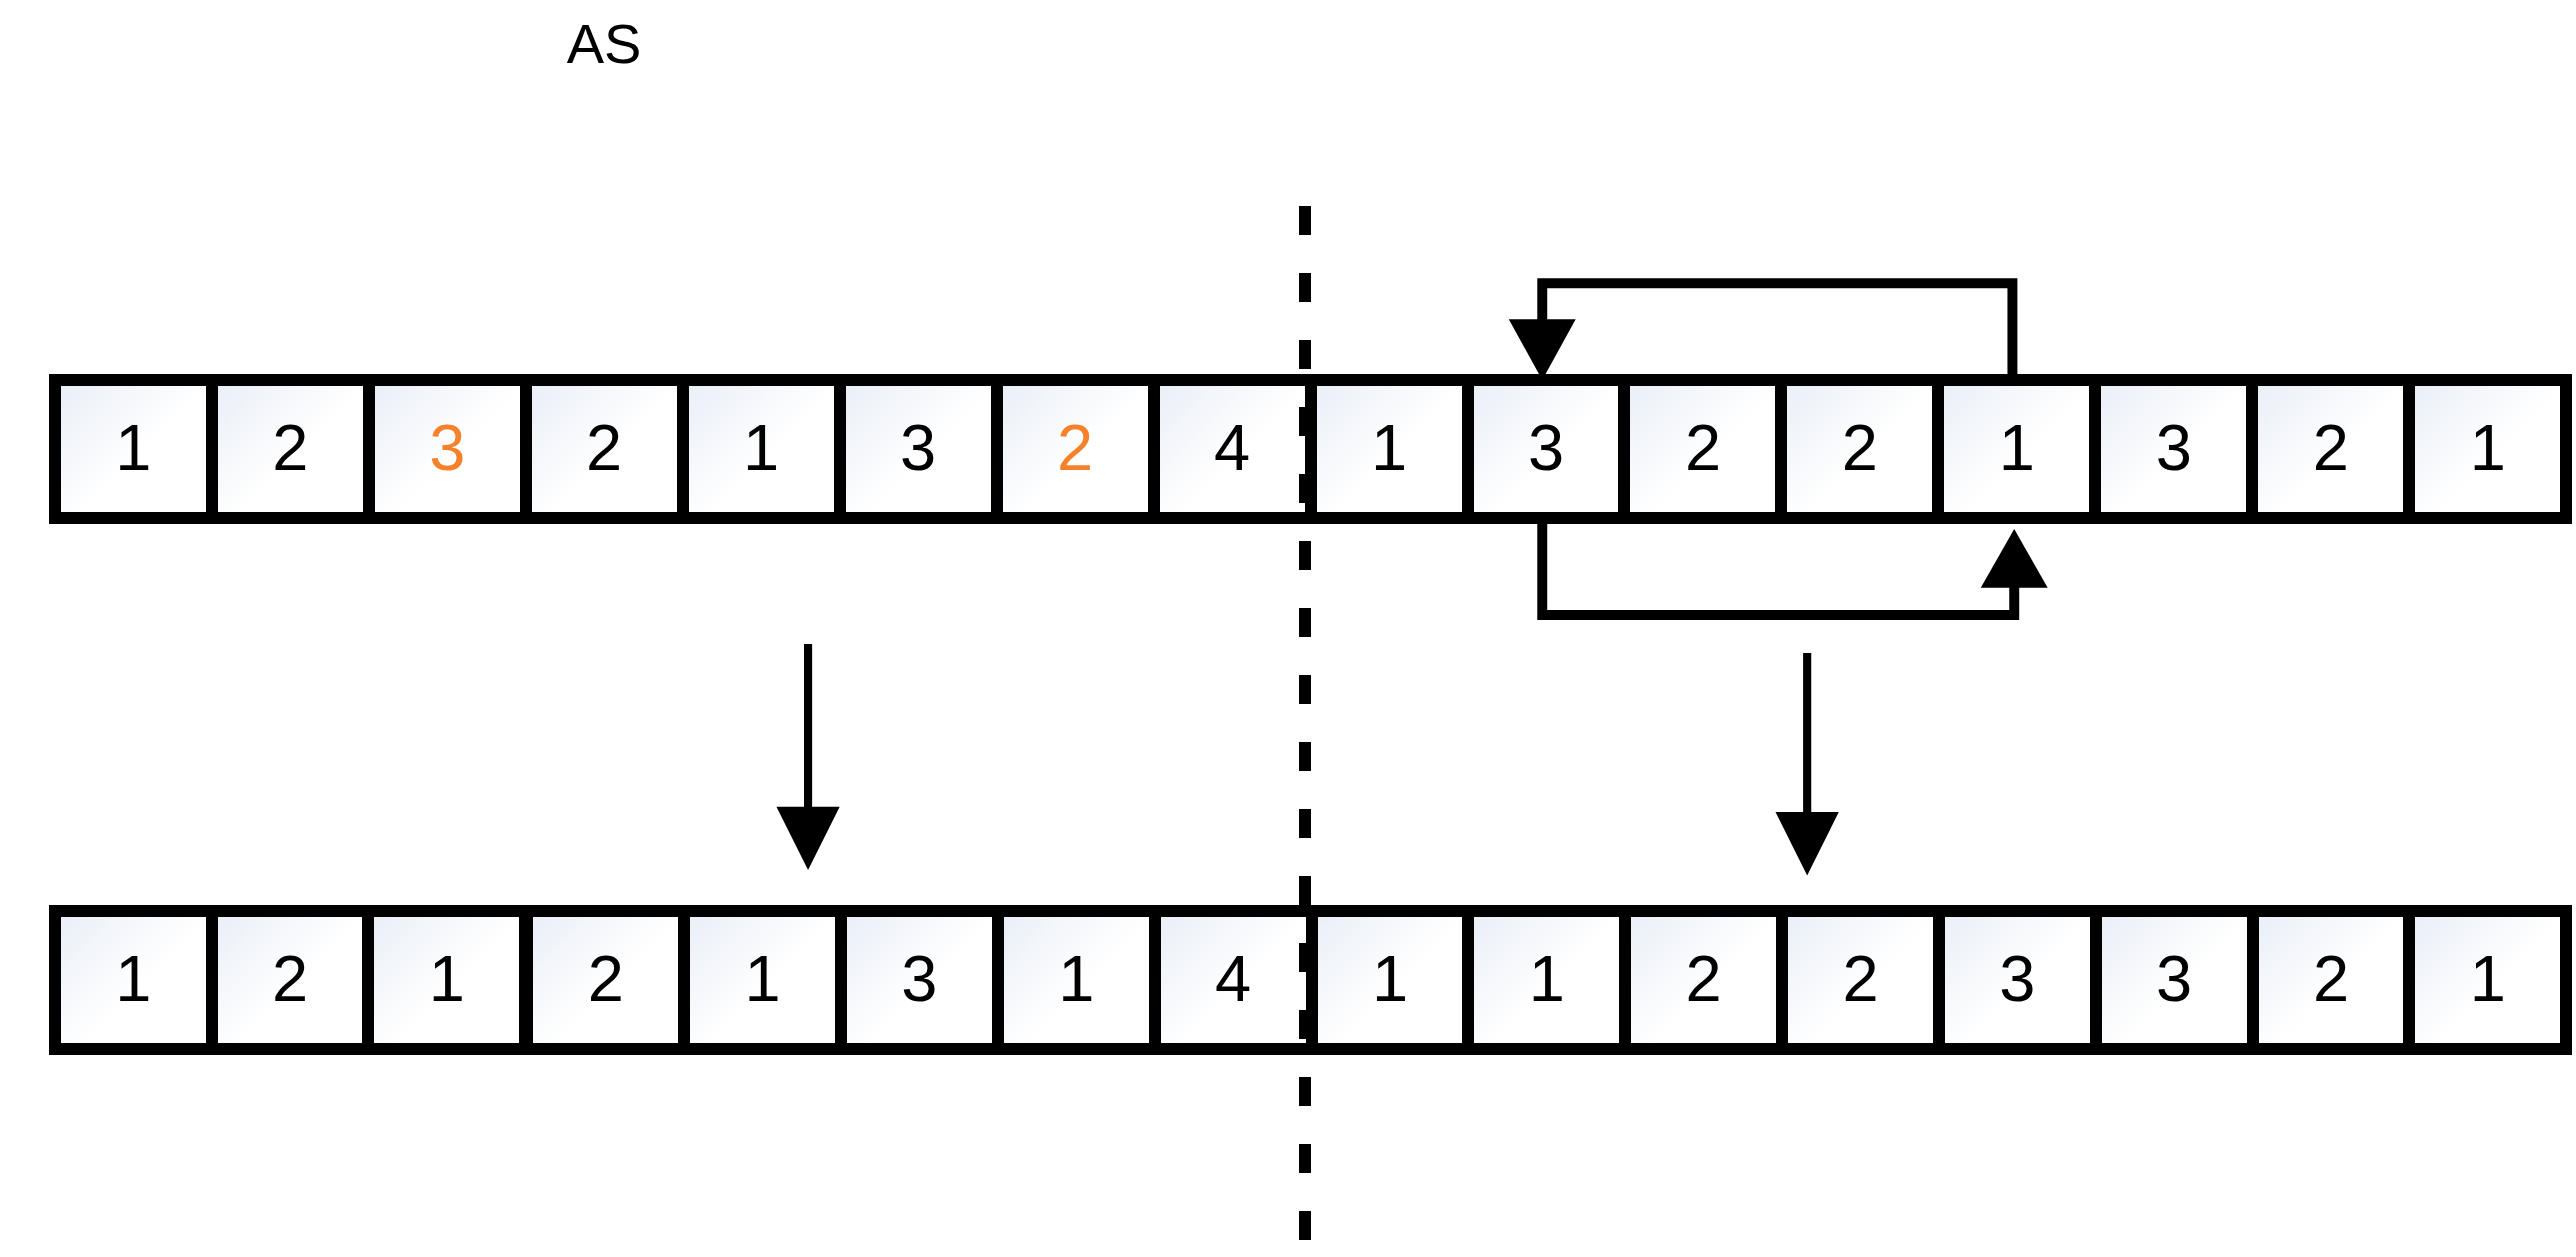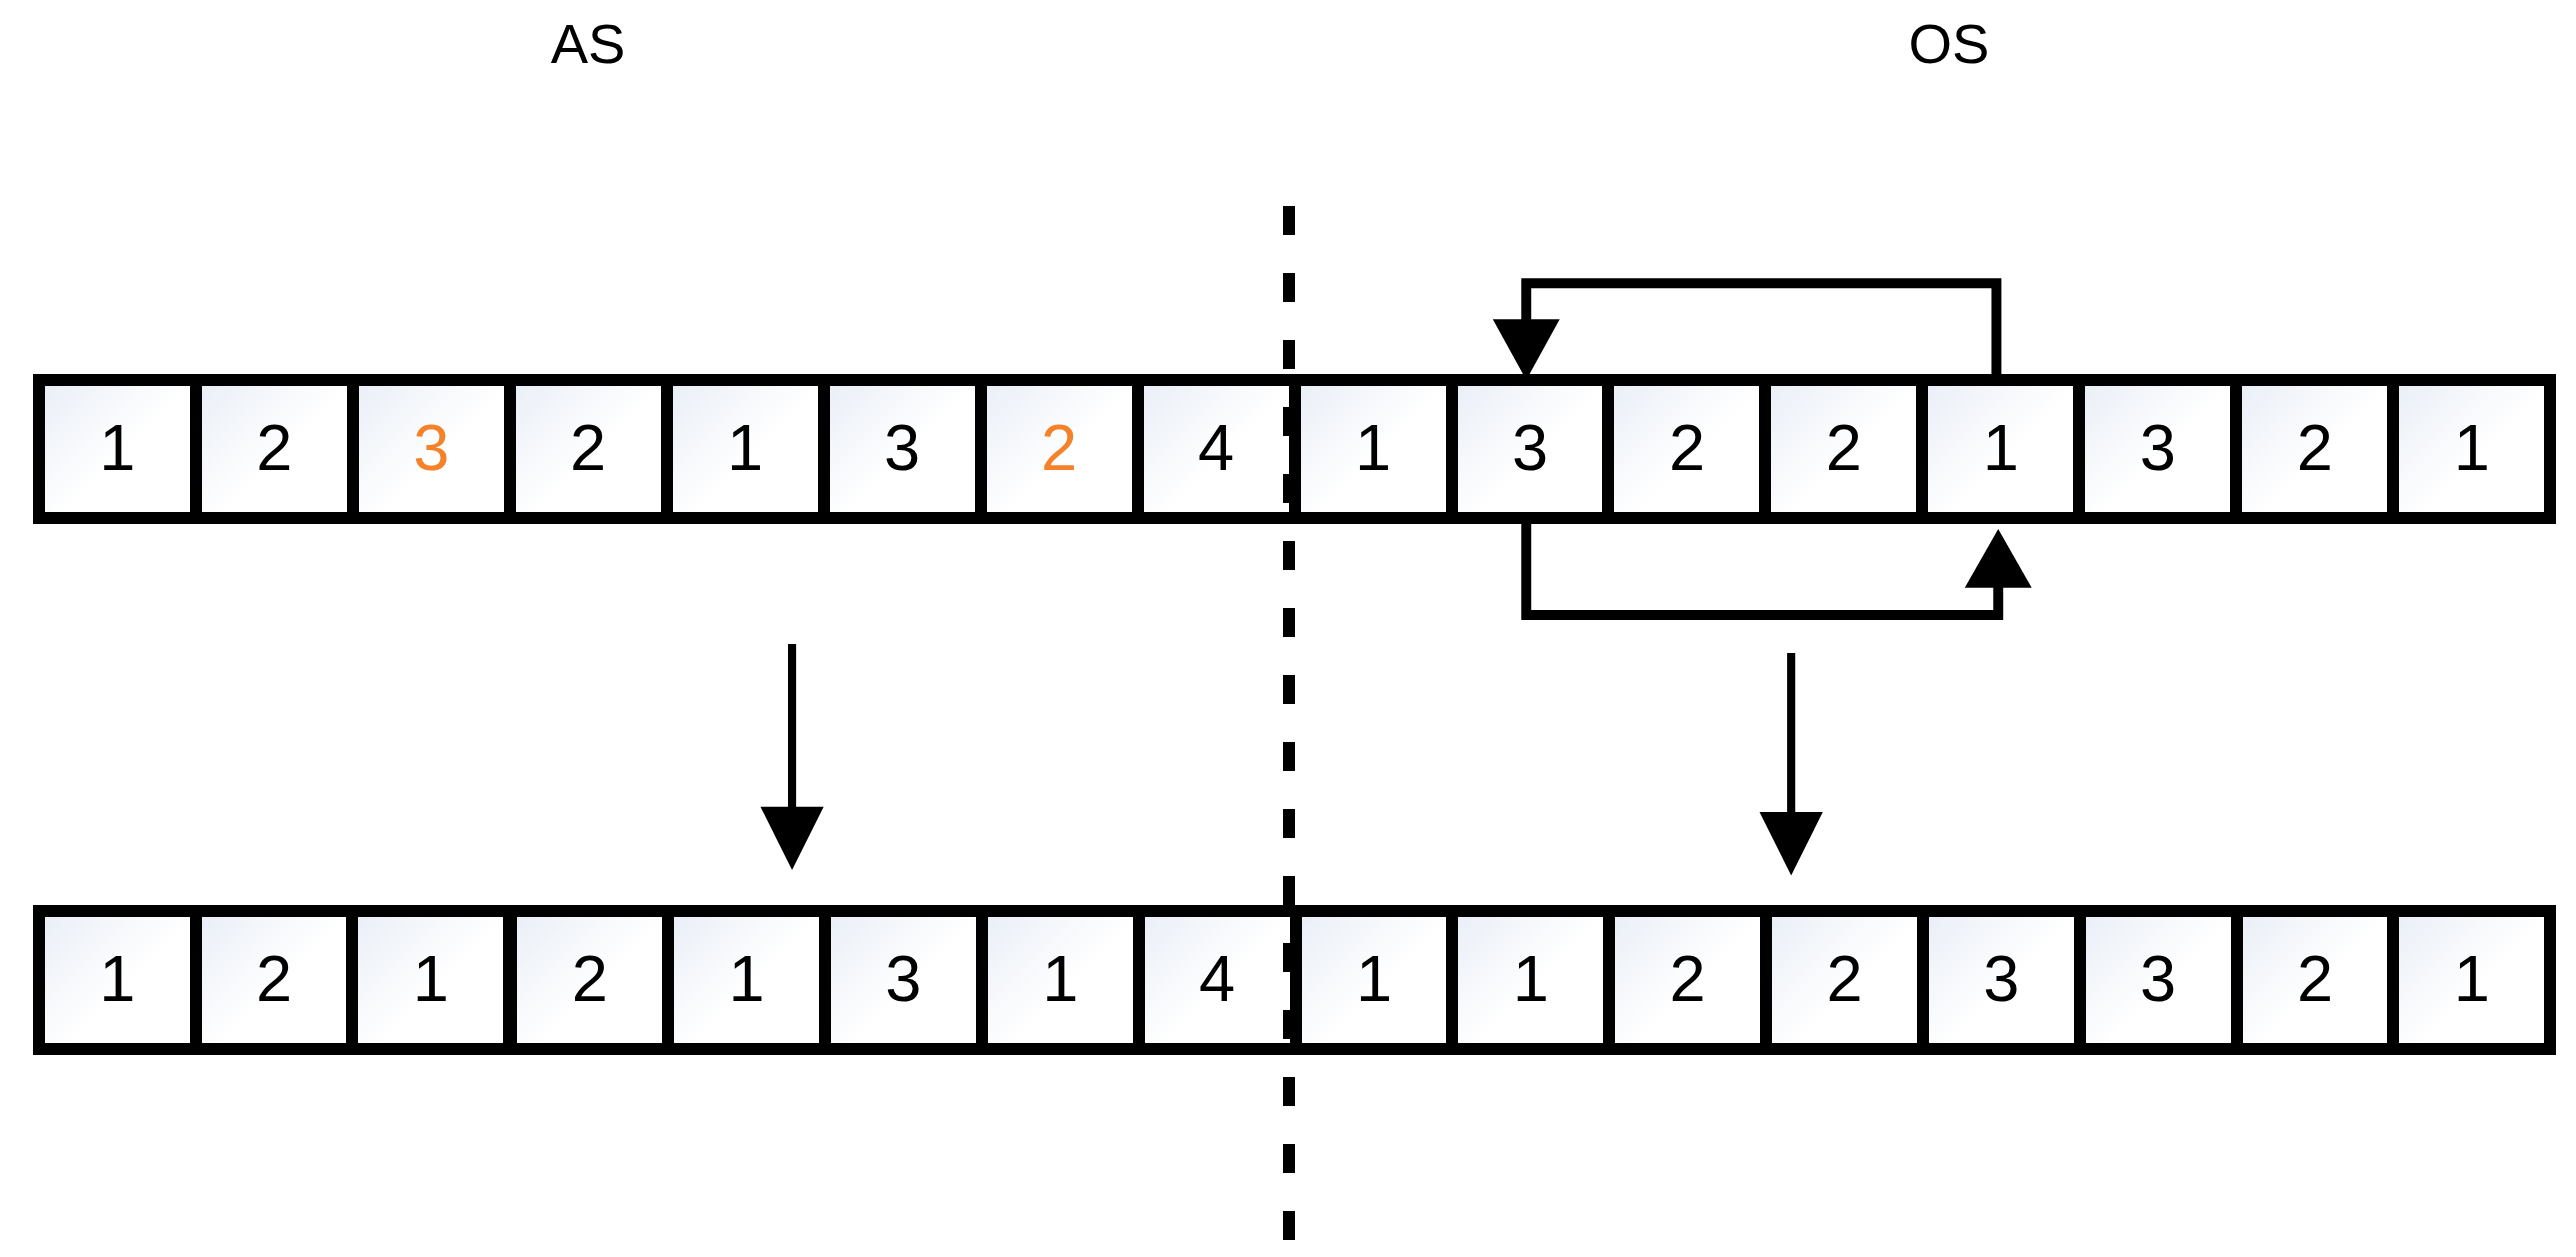--- a/index.html
+++ b/index.html
@@ -1,19 +1,19 @@
 <!DOCTYPE html>
 <html style="font-size:14.5px"><head>
 <meta charset="utf-8">
 <style>
   html,body{margin:0;padding:0;background:#ffffff;}
   body{width:2576px;height:1258px;position:relative;overflow:hidden;
        font-family:"Liberation Sans","DejaVu Sans",sans-serif;}
 
-  .stage{position:absolute;left:0;top:0;width:2076px;height:1258px;}
+  .stage{position:absolute;left:16px;top:0;width:2076px;height:1258px;}
 
   
   .section-label{
     position:absolute;font-size:56px;line-height:56px;color:#000000;
     font-weight:400;text-align:center;white-space:nowrap;
   }
   #label-as{left:407px;top:16.3px;width:362px;}
   #label-os{left:1768px;top:16.3px;width:362px;}
 
   
@@ -54,21 +54,20 @@
   
   #arrows{position:absolute;left:0;top:0;width:2576px;height:1258px;
           pointer-events:none;}
 </style>
 </head>
 <body>
 
 <div class="stage">
 
   <div class="section-label" id="label-as">AS</div>
-  <div class="section-label" id="label-os">OS</div>
 
   <div class="row" id="row-top">
     <div class="cell">
         <span class="val">1</span>
       </div>
     <div class="cell">
         <span class="val">2</span>
       </div>
     <div class="cell hl">
         <span class="val" style="color: rgb(245, 130, 43);">3</span>

